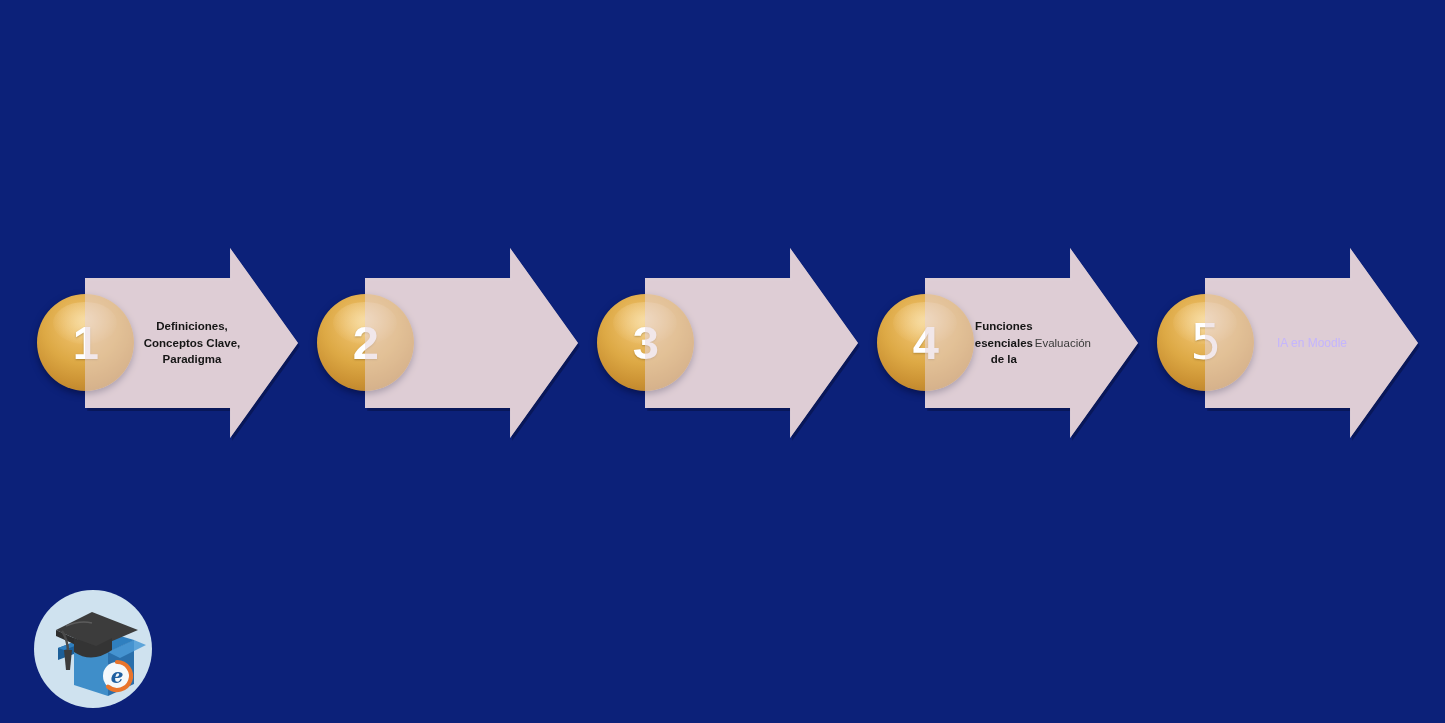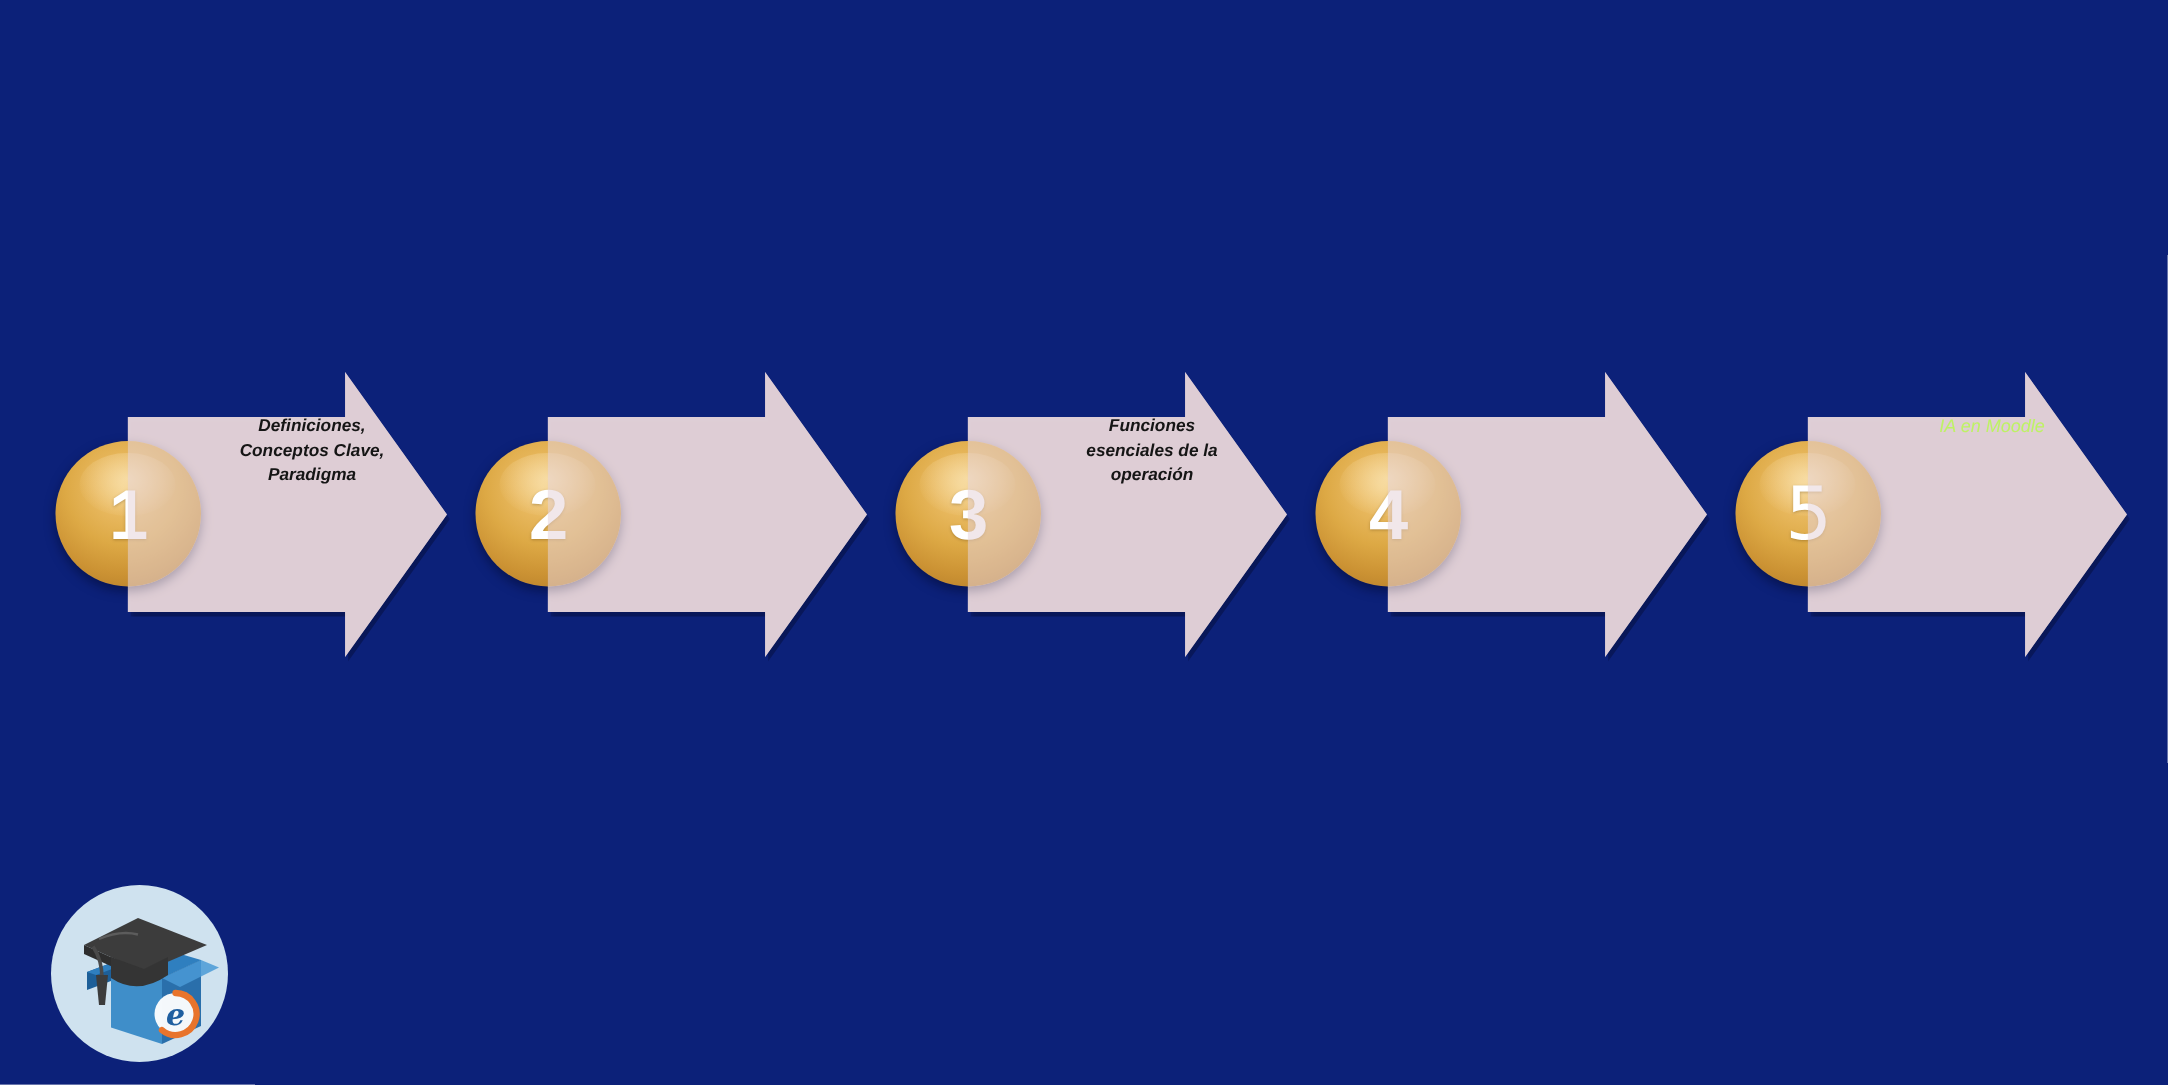--- a/index.html
+++ b/index.html
@@ -122,41 +122,41 @@
     height: 190px;
     background: rgba(229, 212, 217, 0.55);
     -webkit-clip-path: polygon(0% 15.8%, 68.1% 15.8%, 68.1% 0%, 100% 50%, 68.1% 100%, 68.1% 84.2%, 0% 84.2%);
     clip-path: polygon(0% 15.8%, 68.1% 15.8%, 68.1% 0%, 100% 50%, 68.1% 100%, 68.1% 84.2%, 0% 84.2%);
     pointer-events: none;
   }
 
   
   .step-label {
     position: absolute;
-    left: 64px;
+    left: 48px;
     top: 28px;
     width: 118px;
     height: 134px;
     display: flex;
+    align-items: center;
     justify-content: center;
     text-align: center;
     color: #151515;
     font-size: 11.5px;
     font-weight: bold;
     line-height: 16.5px;
     font-family: "Liberation Sans", sans-serif;
-    font-style: italic;
   }
   .step-label .regular {
     font-weight: normal;
     color: #3a3a3a;
   }
   .step-label.all-regular {
     font-weight: normal;
-    color: #bef264;
+    color: #c4b5fd;
     font-size: 12px;
   }
 
   
   #logo {
     position: absolute;
     left: 34px;
     top: 590px;
     width: 118px;
     height: 118px;
@@ -209,33 +209,34 @@
     </div>
 
     <div class="step" style="left:645px;">
       <div class="arrow-shadow"></div>
       <div class="arrow-shape"></div>
       <div class="badge">
         <div class="badge-gloss"></div>
         <div class="badge-number">3</div>
       </div>
       <div class="arrow-overlay"></div>
+    </div>
+
+    <div class="step" style="left:925px;">
+      <div class="arrow-shadow"></div>
+      <div class="arrow-shape"></div>
+      <div class="badge">
+        <div class="badge-gloss"></div>
+        <div class="badge-number">4</div>
+      </div>
+      <div class="arrow-overlay"></div>
       <div class="step-label">
-        <span>Funciones esenciales de la operación</span>
-      </div>
-    </div>
-
-    <div class="step" style="left:925px;">
-      <div class="arrow-shadow"></div>
-      <div class="arrow-shape"></div>
-      <div class="badge">
-        <div class="badge-gloss"></div>
-        <div class="badge-number">4</div>
-      </div>
-      <div class="arrow-overlay"></div>
+        <span>Funciones esenciales de la </span>
+          <span class="regular">Evaluación</span>
+      </div>
     </div>
 
     <div class="step" style="left:1205px;">
       <div class="arrow-shadow"></div>
       <div class="arrow-shape"></div>
       <div class="badge">
         <div class="badge-gloss"></div>
         <div class="badge-number thin">5</div>
       </div>
       <div class="arrow-overlay"></div>

